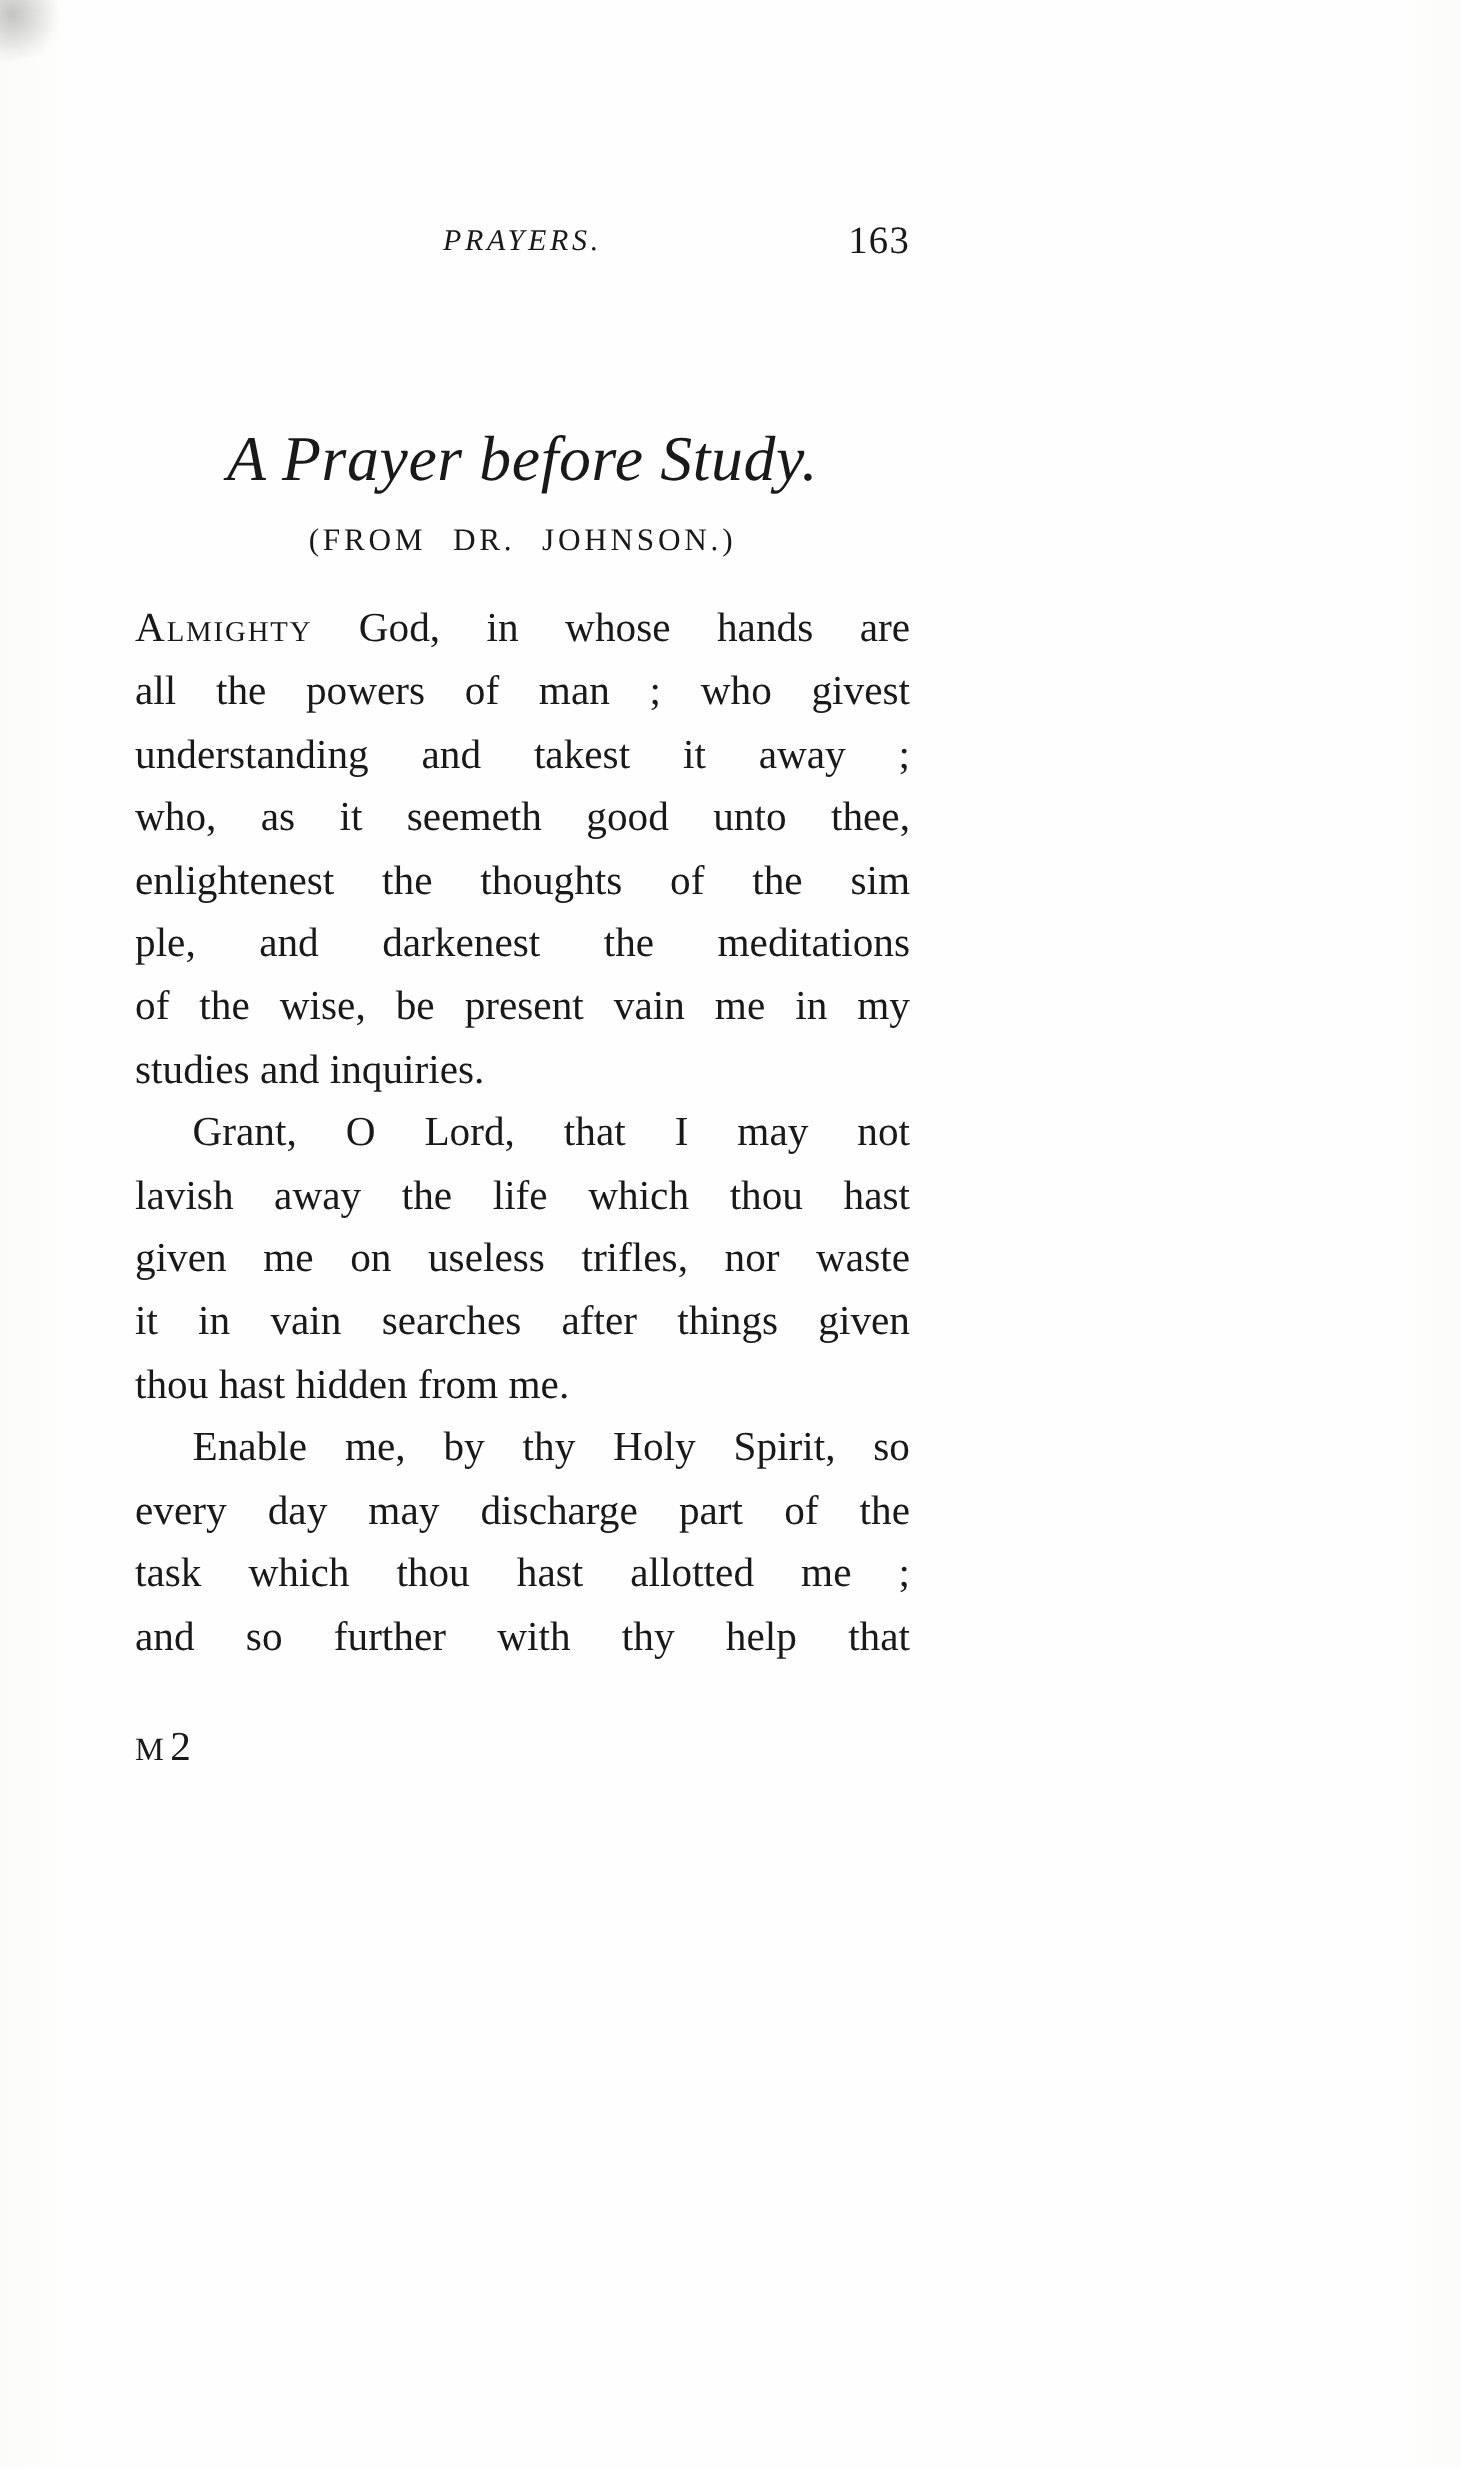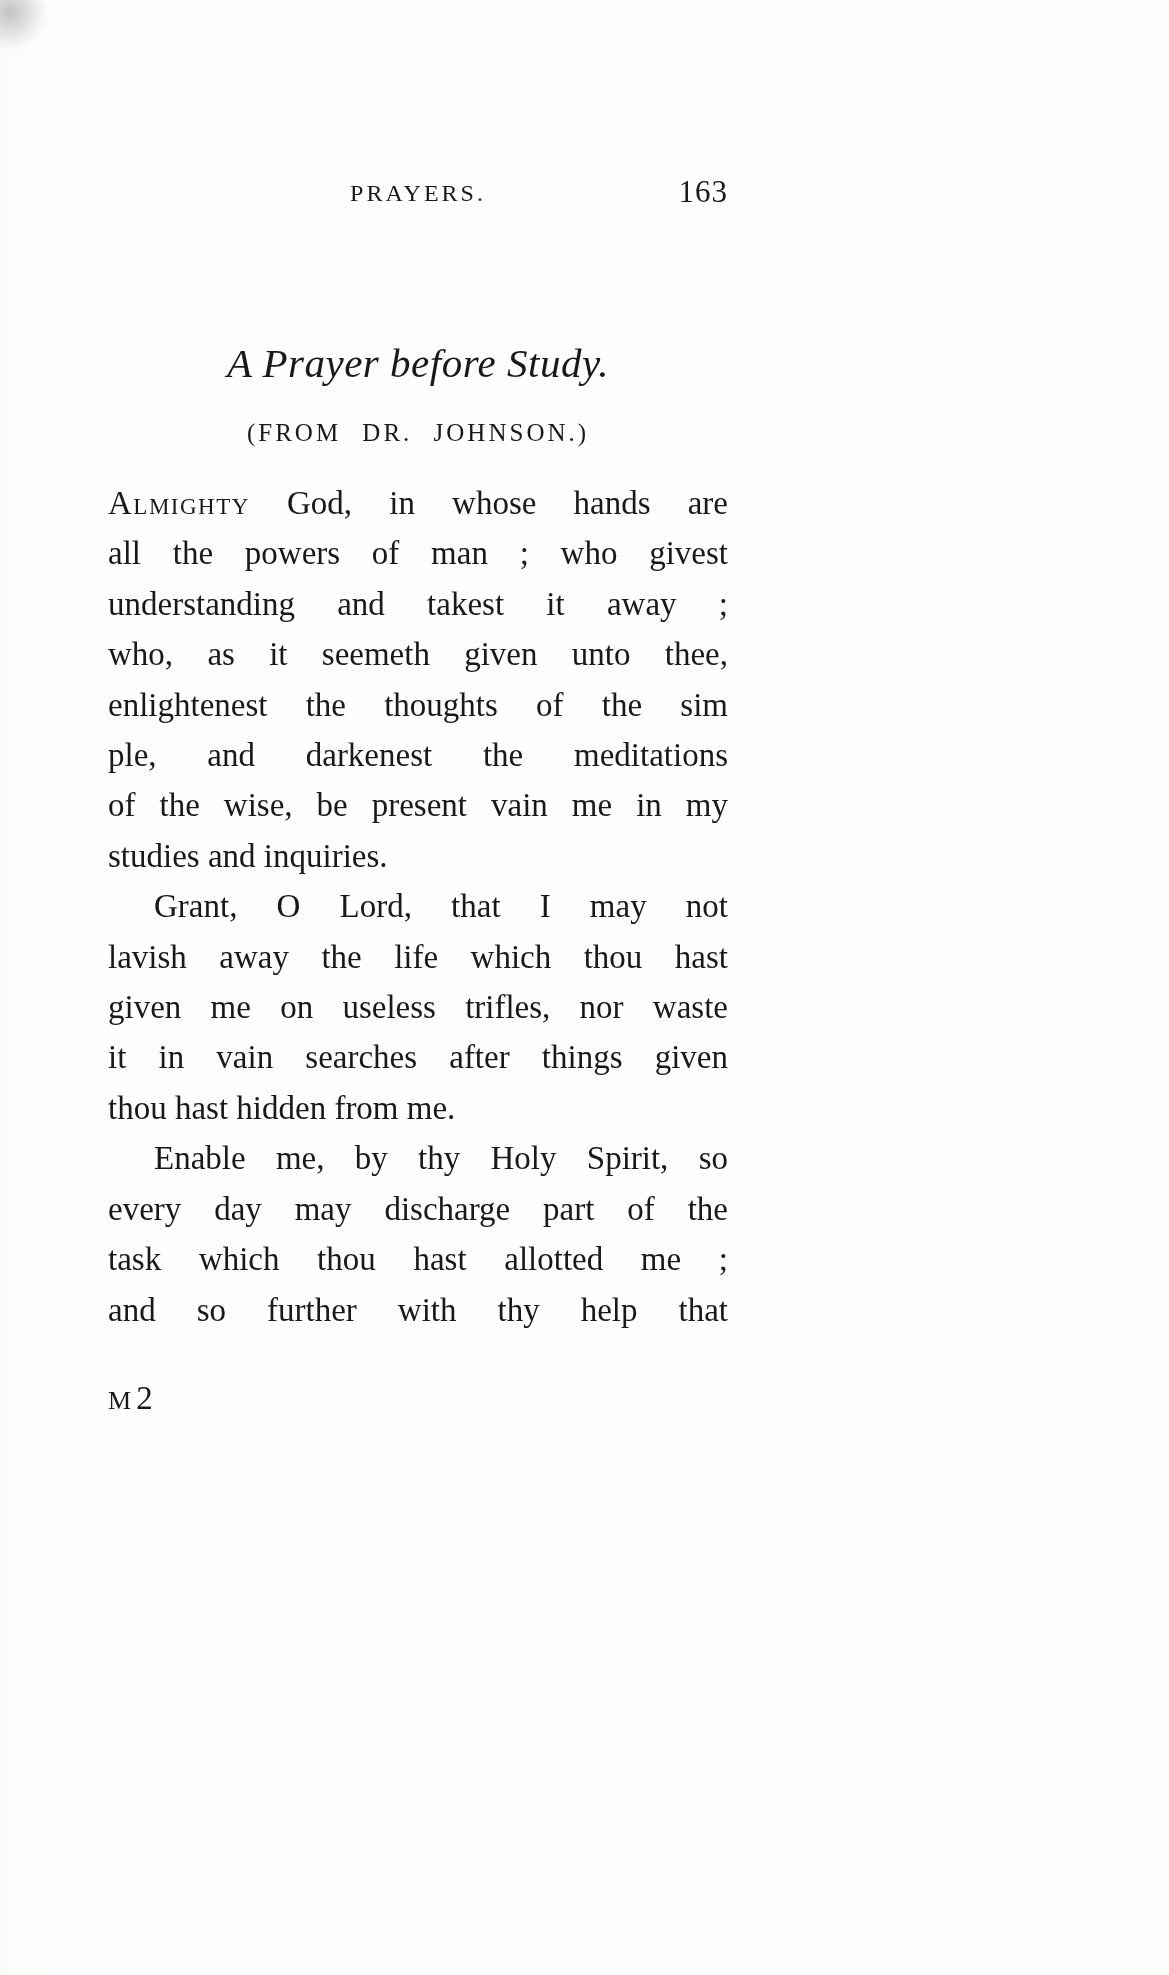--- a/index.html
+++ b/index.html
@@ -34,41 +34,42 @@
   .running-head {
     position: absolute;
     left: 108px;
     top: 181px;
     width: 620px;
     text-align: center;
     font-size: 24px;
     line-height: 1;
     letter-spacing: 3px;
     color: var(--ink, #191919);
+    font-style: italic;
   }
 
   .page-number {
     position: absolute;
     left: 108px;
     top: 176px;
     width: 620px;
     text-align: right;
     font-size: 31px;
     line-height: 1;
     letter-spacing: 1px;
   }
 
   .title {
     position: absolute;
     left: 108px;
     top: 343px;
     width: 620px;
     text-align: center;
     font-style: italic;
-    font-size: 41px;
+    font-size: 51px;
     line-height: 1;
     letter-spacing: 0.5px;
   }
 
   .attribution {
     position: absolute;
     left: 108px;
     top: 419px;
     width: 620px;
     text-align: center;
@@ -140,21 +141,21 @@
   <div class="title">A Prayer before Study.</div>
 
   <div class="attribution">(FROM DR. JOHNSON.)</div>
 
   <div class="text-block">
 
     <div class="para">
       <div class="line j"><span class="lead">Almighty</span> <span>God, in whose hands are</span></div>
       <div class="line j">all the powers of man ; who givest</div>
       <div class="line j">understanding and takest it away ;</div>
-      <div class="line j">who, as it seemeth given unto thee,</div>
+      <div class="line j">who, as it seemeth good unto thee,</div>
       <div class="line j">enlightenest the thoughts of the sim</div>
       <div class="line j">ple, and darkenest the meditations</div>
       <div class="line j">of the wise, be present vain me in my</div>
       <div class="line">studies and inquiries.</div>
     </div>
 
     <div class="para">
       <div class="line j indent">Grant, O Lord, that I may not</div>
       <div class="line j">lavish away the life which thou hast</div>
       <div class="line j">given me on useless trifles, nor waste</div>

